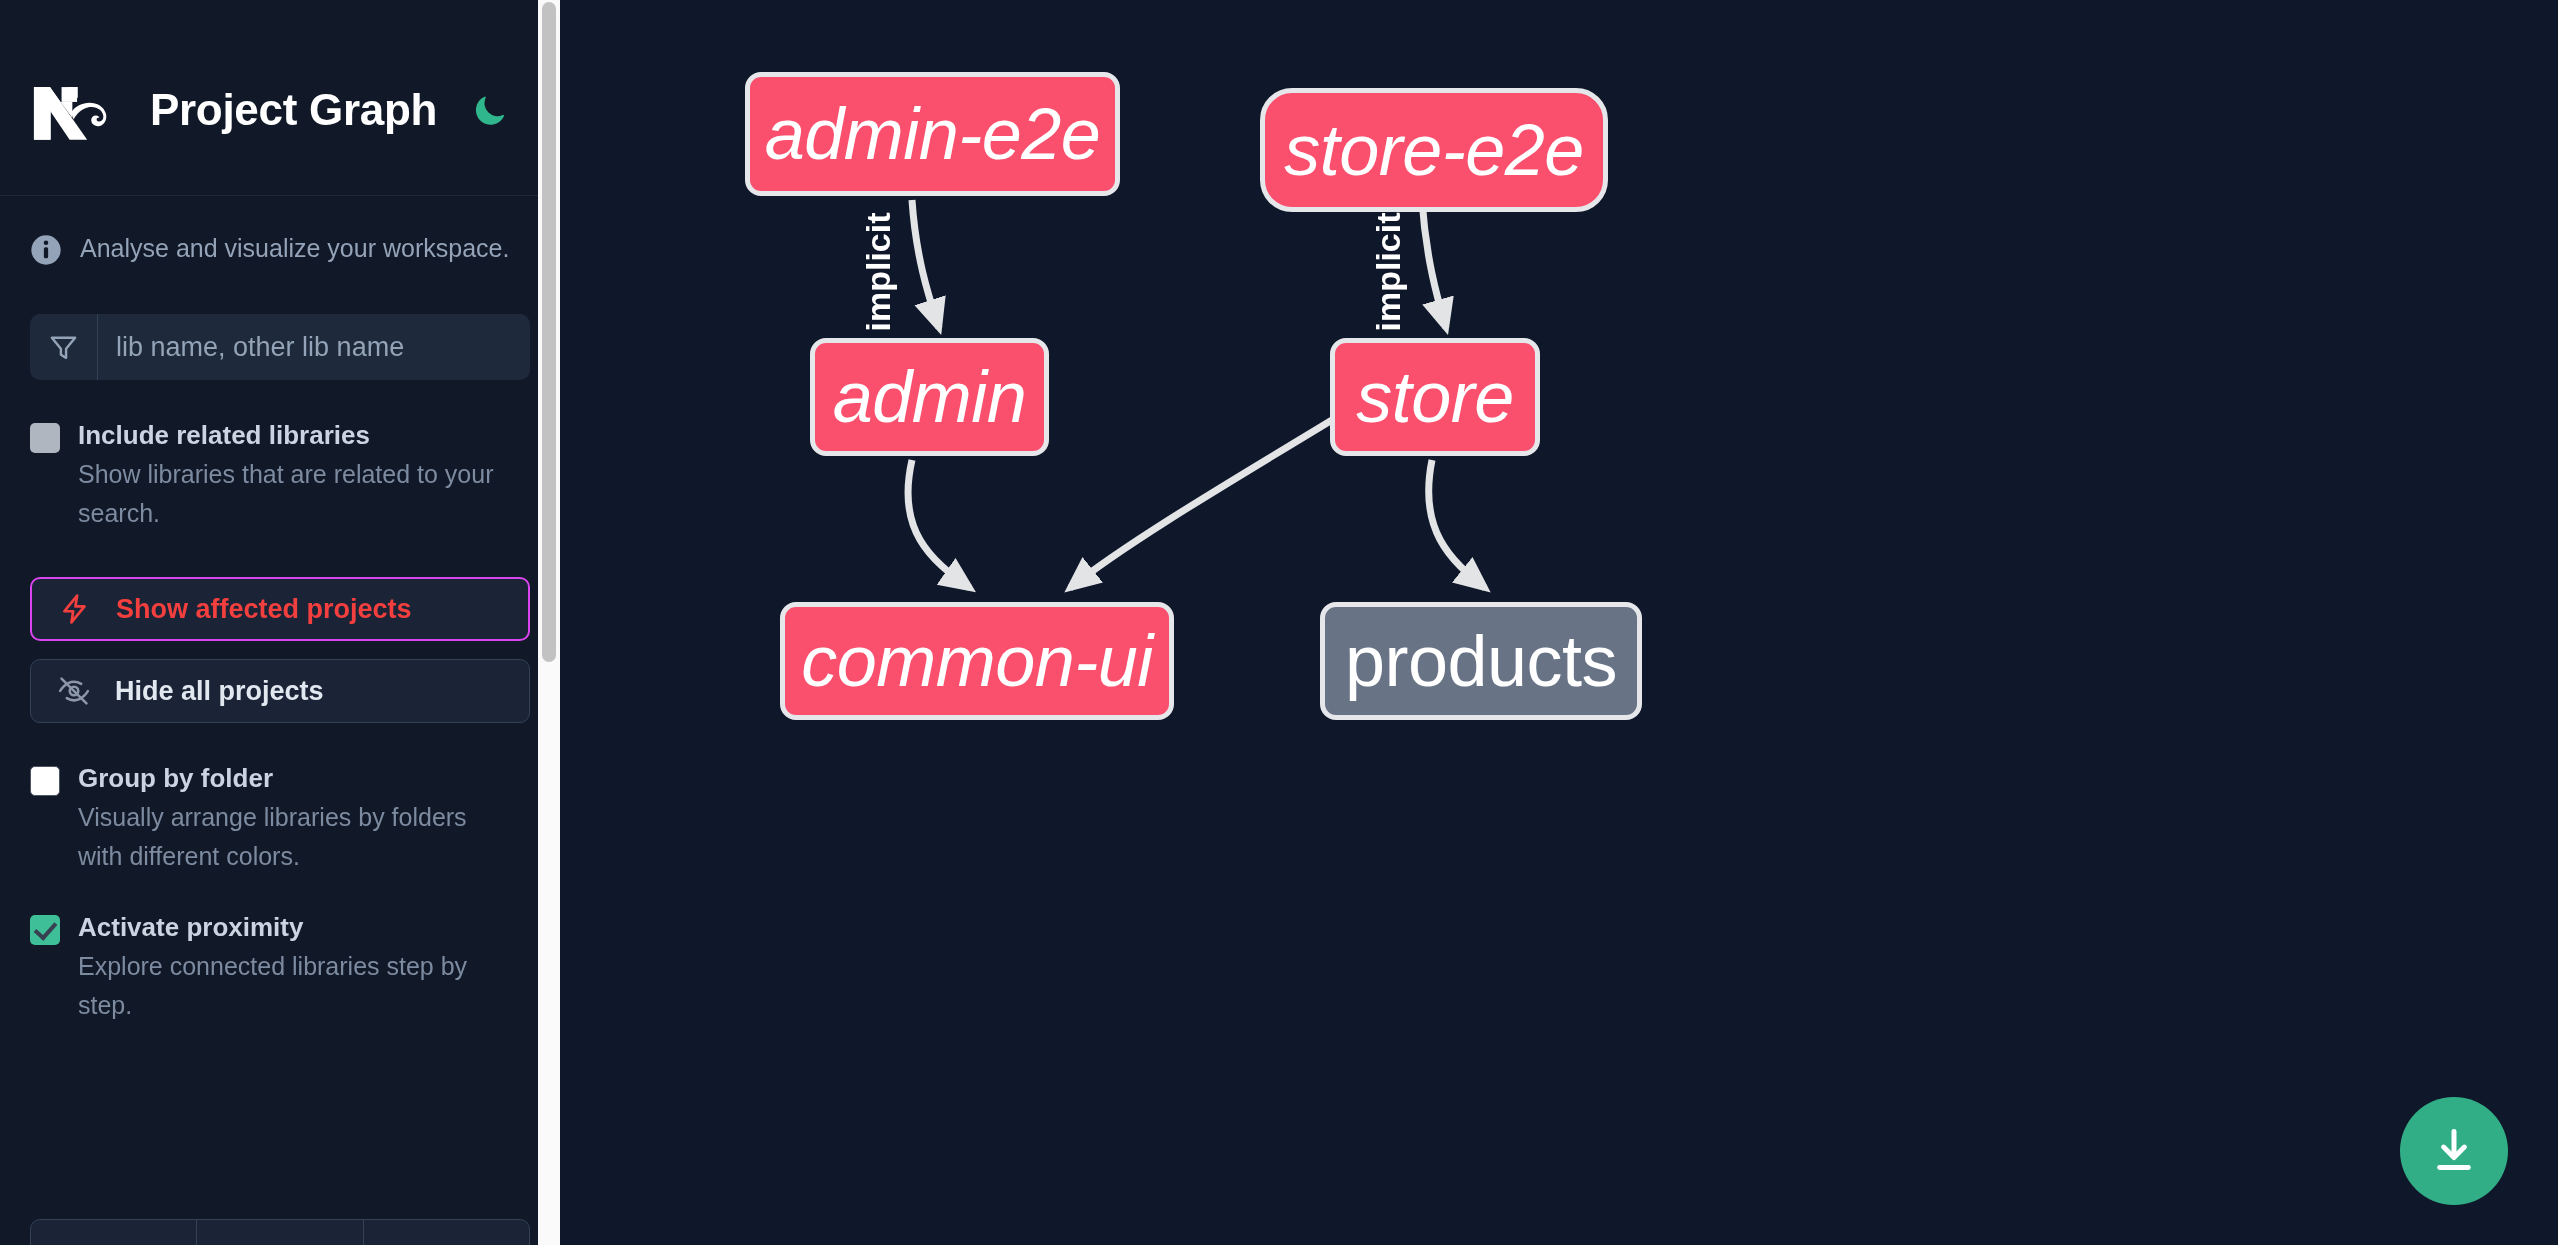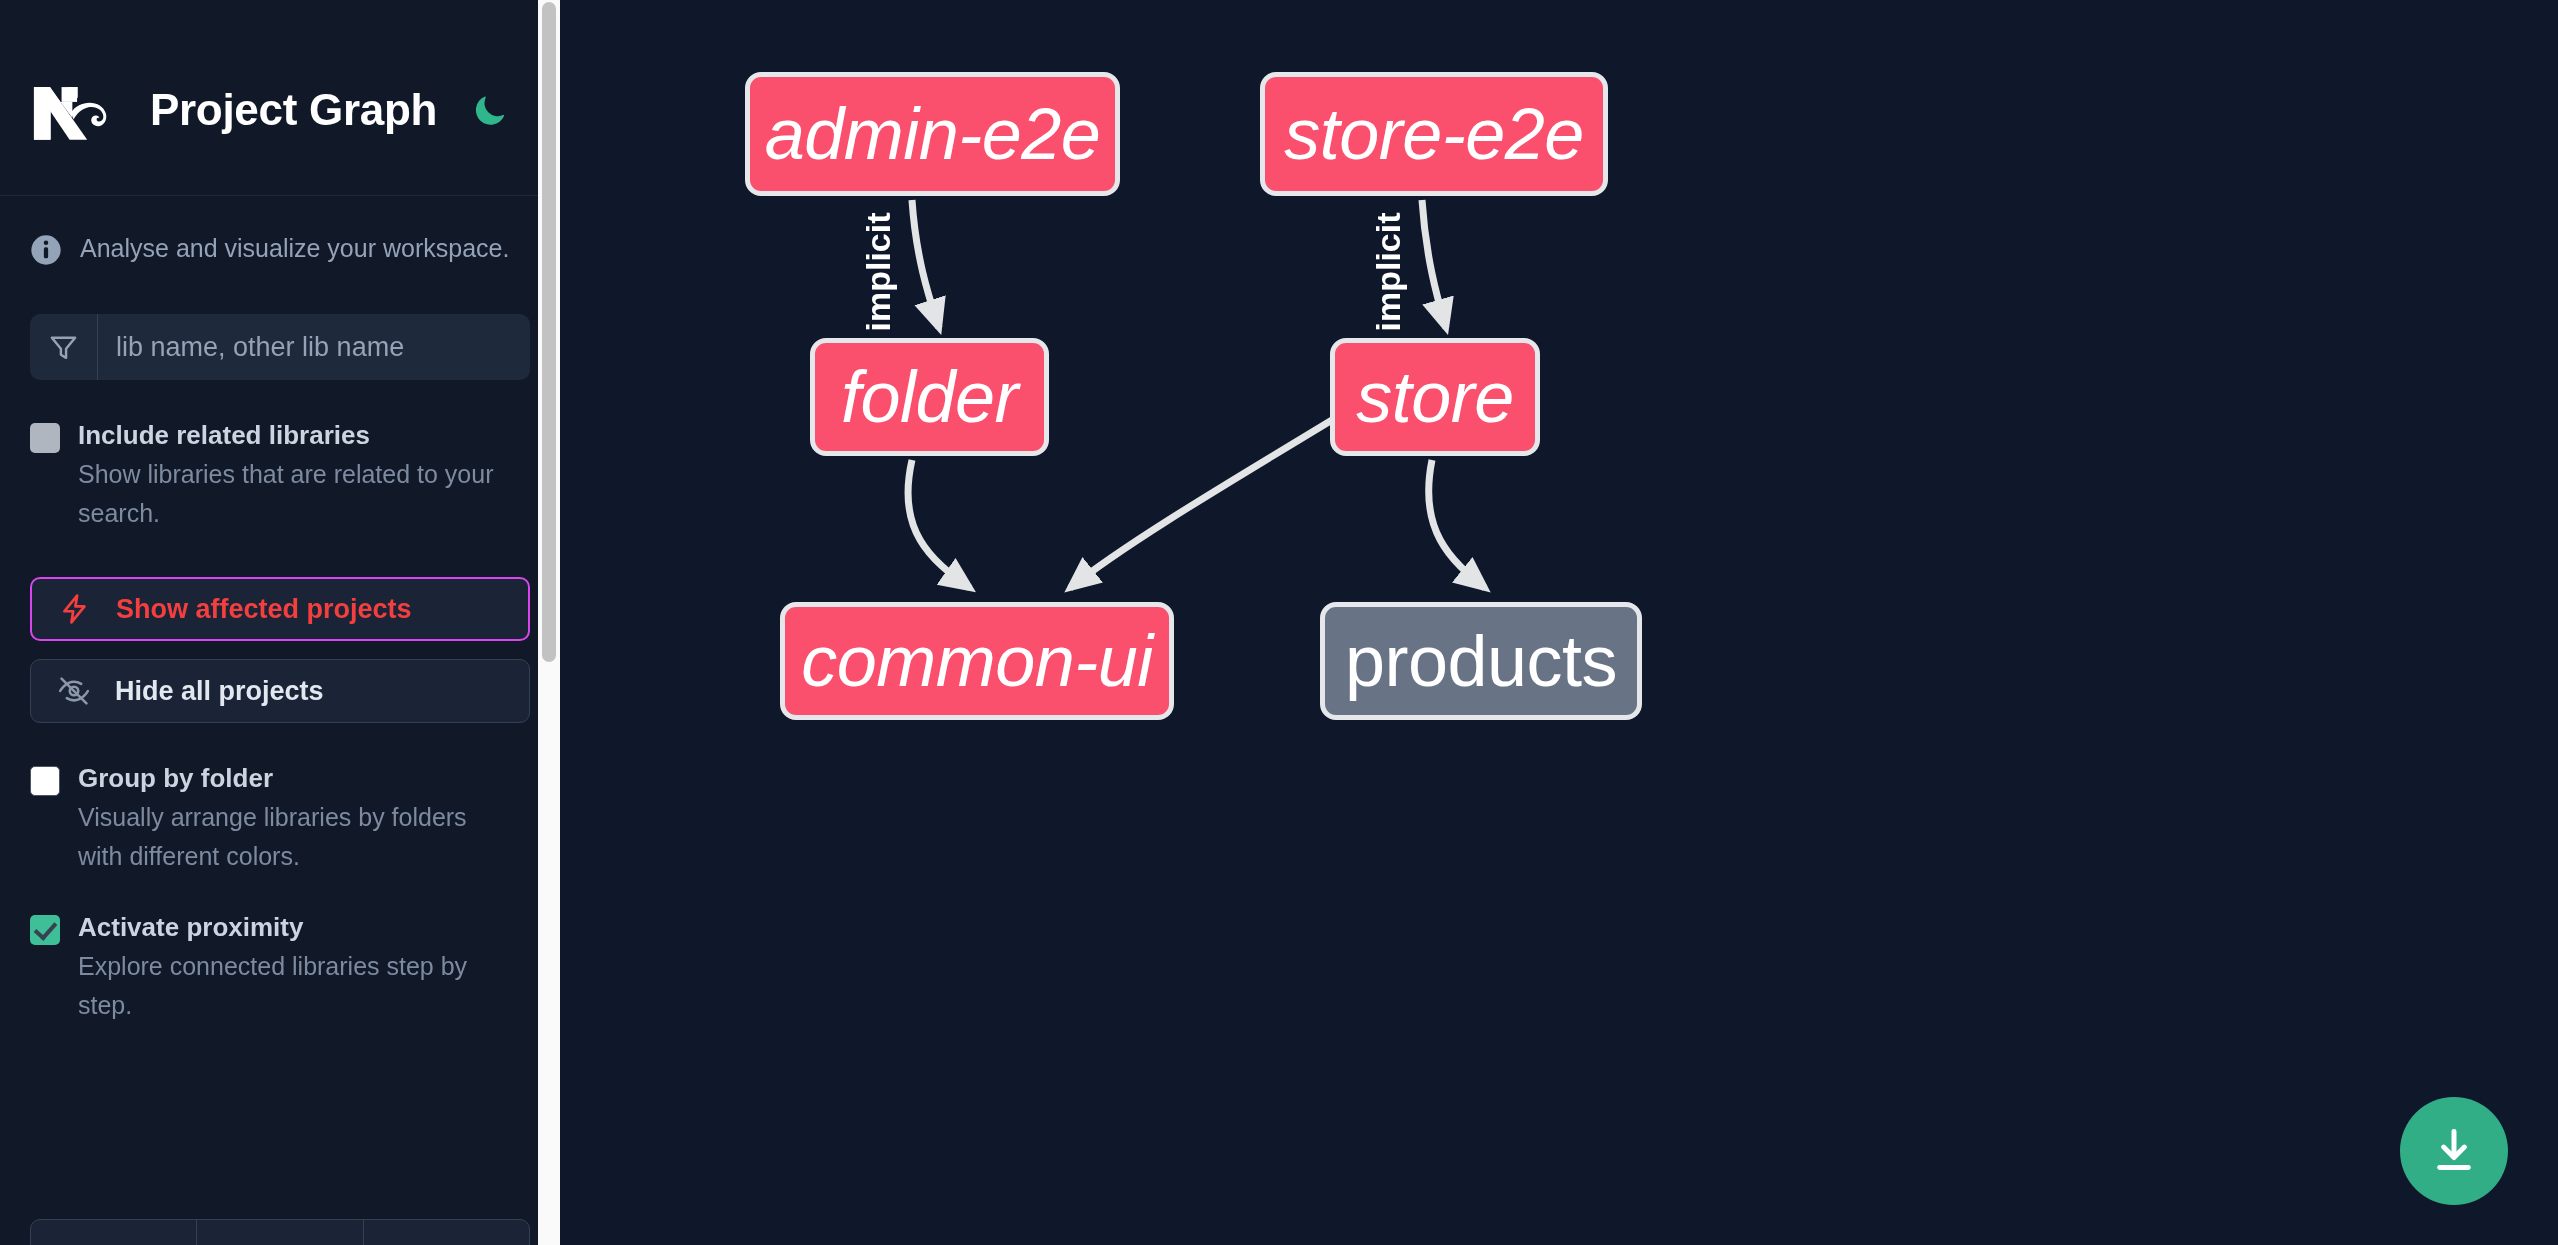--- a/index.html
+++ b/index.html
@@ -301,22 +301,22 @@
         <path d="M872 460 C 858 530 890 560 925 588" marker-end="url(#arrow)"></path>
       </g>
 
       <g>
         <text x="330" y="272" transform="rotate(-90 330 272)" text-anchor="middle" font-family="Liberation Sans, sans-serif" font-size="34" font-weight="700" fill="#FFFFFF" stroke="#0F172A" stroke-width="2.2" paint-order="stroke">implicit</text>
         <text x="840" y="272" transform="rotate(-90 840 272)" text-anchor="middle" font-family="Liberation Sans, sans-serif" font-size="34" font-weight="700" fill="#FFFFFF" stroke="#0F172A" stroke-width="2.2" paint-order="stroke">implicit</text>
       </g>
     </svg>
 
     <div class="node pink" style="left:185px;top:72px;width:375px;height:124px;">admin-e2e</div>
-    <div class="node pink" style="left:700px;top:72px;width:348px;height:124px;">store-e2e</div>
-    <div class="node pink" style="left:250px;top:338px;width:239px;height:118px;">folder</div>
+    <div class="node pink" style="left:700px;top:88px;width:348px;height:124px;border-radius:32px;">store-e2e</div>
+    <div class="node pink" style="left:250px;top:338px;width:239px;height:118px;">admin</div>
     <div class="node pink" style="left:770px;top:338px;width:210px;height:118px;">store</div>
     <div class="node pink" style="left:220px;top:602px;width:394px;height:118px;">common-ui</div>
     <div class="node grey" style="left:760px;top:602px;width:322px;height:118px;">products</div>
 
     <button class="download-btn">
       <svg viewBox="0 0 24 24" fill="none" stroke="#FFFFFF" stroke-width="2.3" stroke-linecap="round" stroke-linejoin="round">
         <path d="M12 3v11"></path>
         <path d="M7.2 10.2 12 15l4.8-4.8"></path>
         <path d="M5.4 19.6h13.2"></path>
       </svg>

